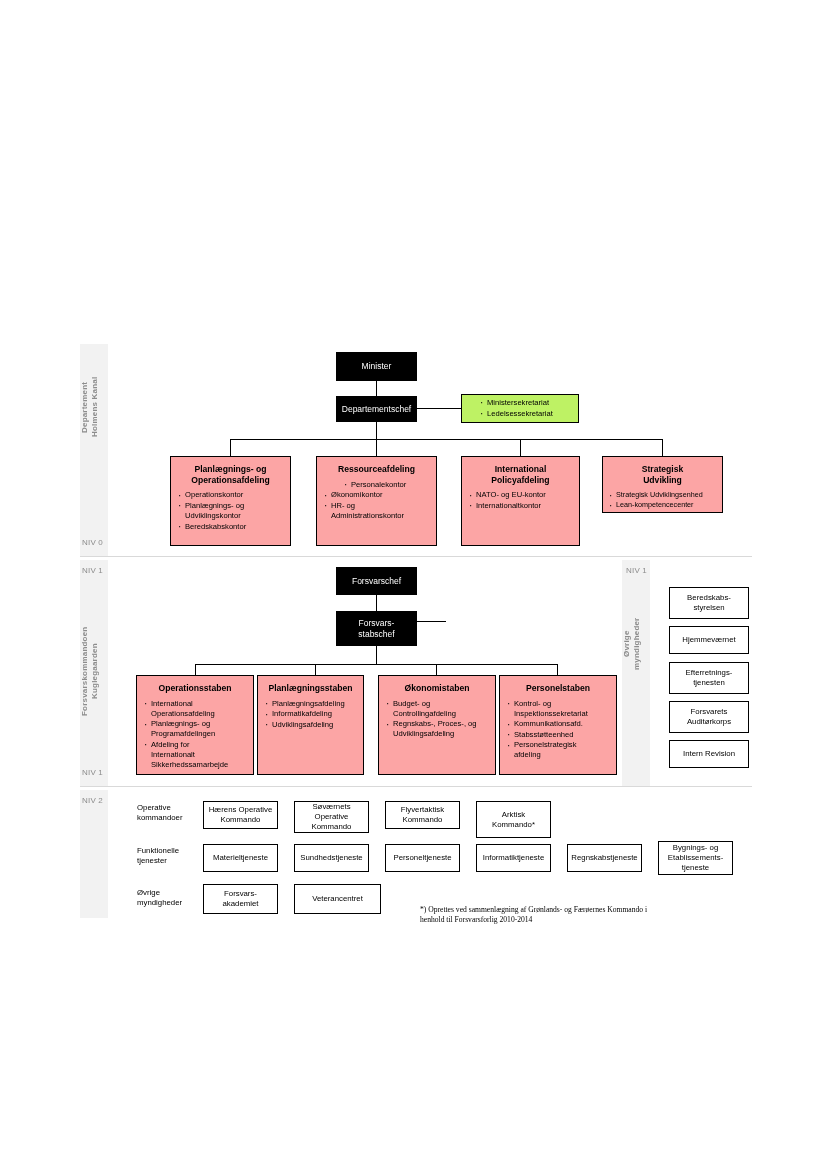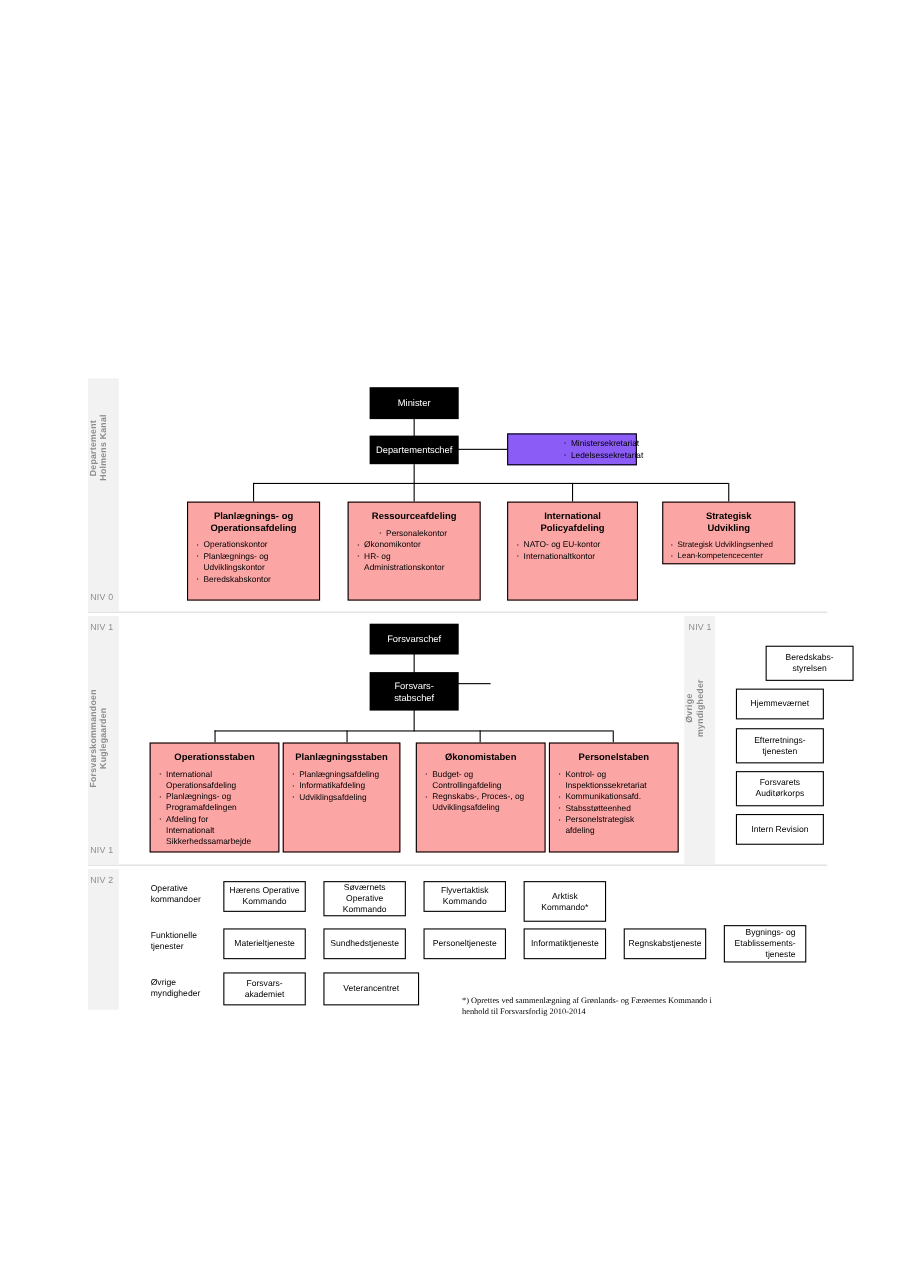--- a/index.html
+++ b/index.html
@@ -71,25 +71,24 @@
     justify-content: center;
     text-align: center;
     font-size: 7.8px;
     line-height: 1.25;
     padding: 1px 2px;
   }
 
   
   .bulletbox {
     position: absolute;
-    background:#8b5cf6;
+    background:#bef264;
     border: 1.2px solid #000;
     display:flex;
     align-items:center;
-    padding-left:32px;
   }
   .bulletbox .bullets { padding-left: 18px; font-size: 7.6px; }
 
   
   .band-rule {
     position: absolute;
     height: 1px;
     background: #d9d9d9;
   }
   .side-strip {
@@ -285,21 +284,21 @@
     <ul class="bullets">
       <li style="white-space:pre-line;">Kontrol- og
 Inspektionssekretariat</li>
       <li style="white-space:pre-line;">Kommunikationsafd.</li>
       <li style="white-space:pre-line;">Stabsstøtteenhed</li>
       <li style="white-space:pre-line;">Personelstrategisk
 afdeling</li>
     </ul>
   </div>
 
-  <div class="labelbox" style="left:669px;top:587px;width:80px;height:32px;margin-left:27px;">
+  <div class="labelbox" style="left:669px;top:587px;width:80px;height:32px;">
     <span style="white-space:pre-line;">Beredskabs-
 styrelsen</span>
   </div>
   <div class="labelbox" style="left:669px;top:626px;width:80px;height:28px;">
     <span style="white-space:pre-line;">Hjemmeværnet</span>
   </div>
   <div class="labelbox" style="left:669px;top:662px;width:80px;height:32px;">
     <span style="white-space:pre-line;">Efterretnings-
 tjenesten</span>
   </div>
@@ -342,21 +341,21 @@
   <div class="labelbox" style="left:385px;top:844px;width:75px;height:28px;">
     <span style="white-space:pre-line;">Personeltjeneste</span>
   </div>
   <div class="labelbox" style="left:476px;top:844px;width:75px;height:28px;">
     <span style="white-space:pre-line;">Informatiktjeneste</span>
   </div>
   <div class="labelbox" style="left:567px;top:844px;width:75px;height:28px;">
     <span style="white-space:pre-line;">Regnskabstjeneste</span>
   </div>
   <div class="labelbox" style="left:658px;top:841px;width:75px;height:34px;">
-    <span style="white-space:pre-line;text-align:right;">Bygnings- og
+    <span style="white-space:pre-line;">Bygnings- og
 Etablissements-
 tjeneste</span>
   </div>
 
   <div class="rowlabel" style="left:137px;top:888px;width:66px;">Øvrige
 myndigheder</div>
   <div class="labelbox" style="left:203px;top:884px;width:75px;height:30px;">
     <span style="white-space:pre-line;">Forsvars-
 akademiet</span>
   </div>

